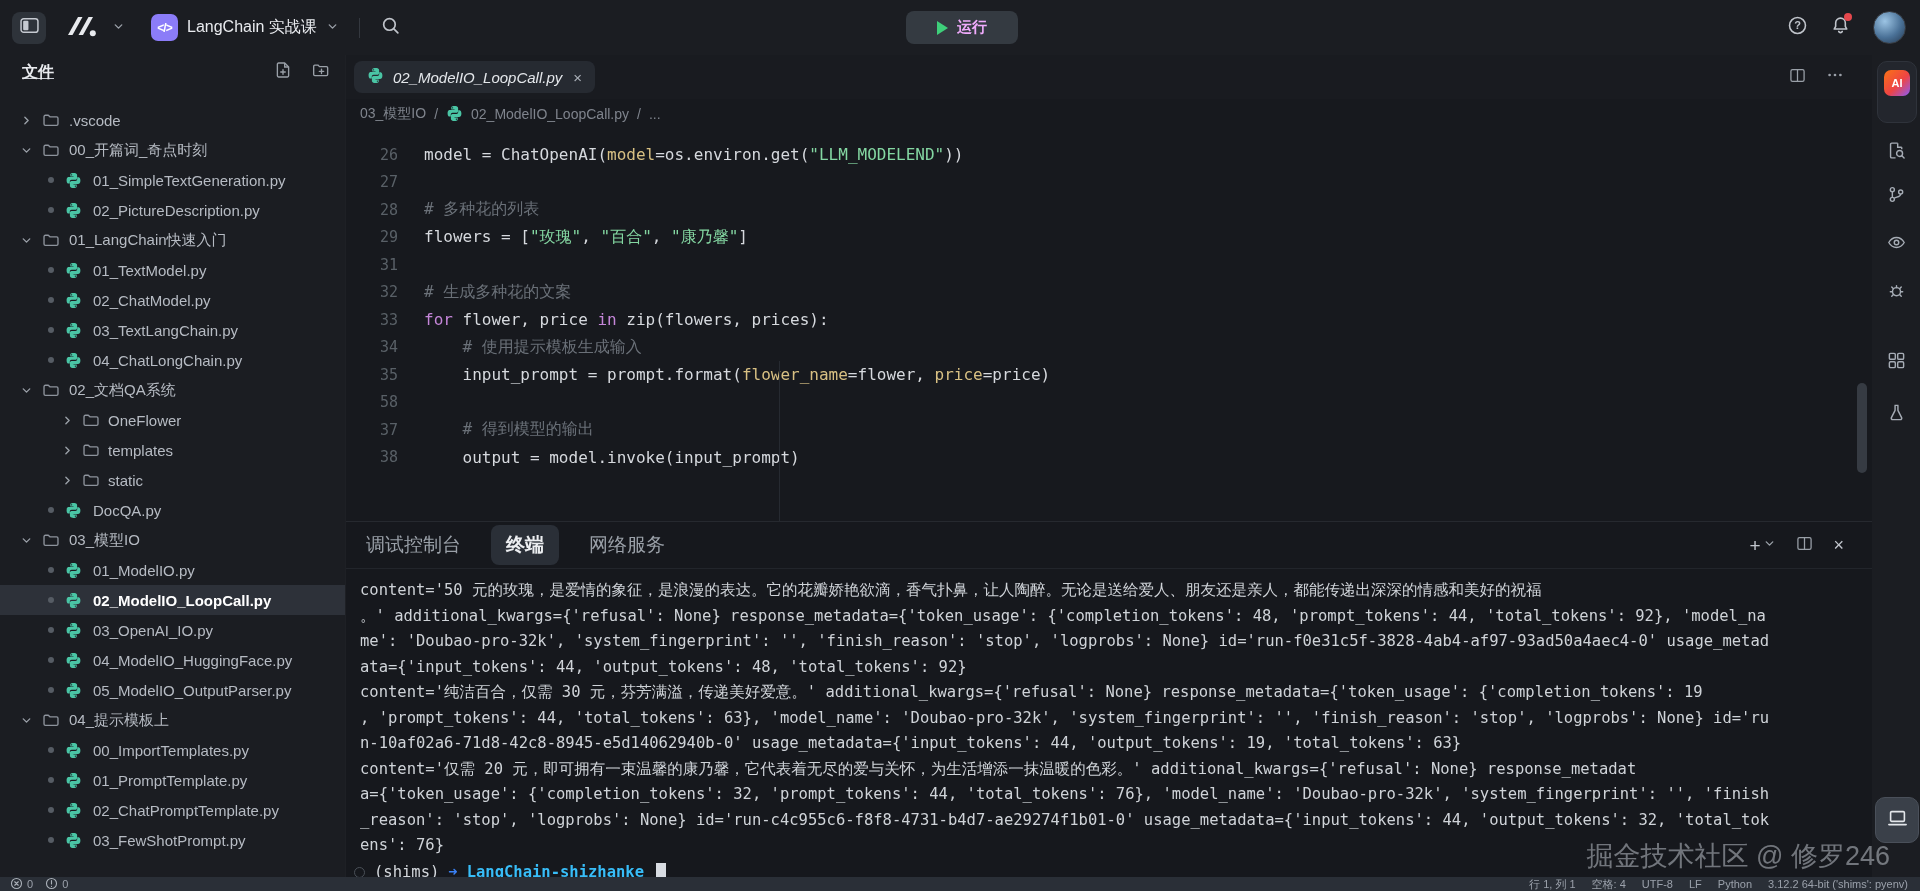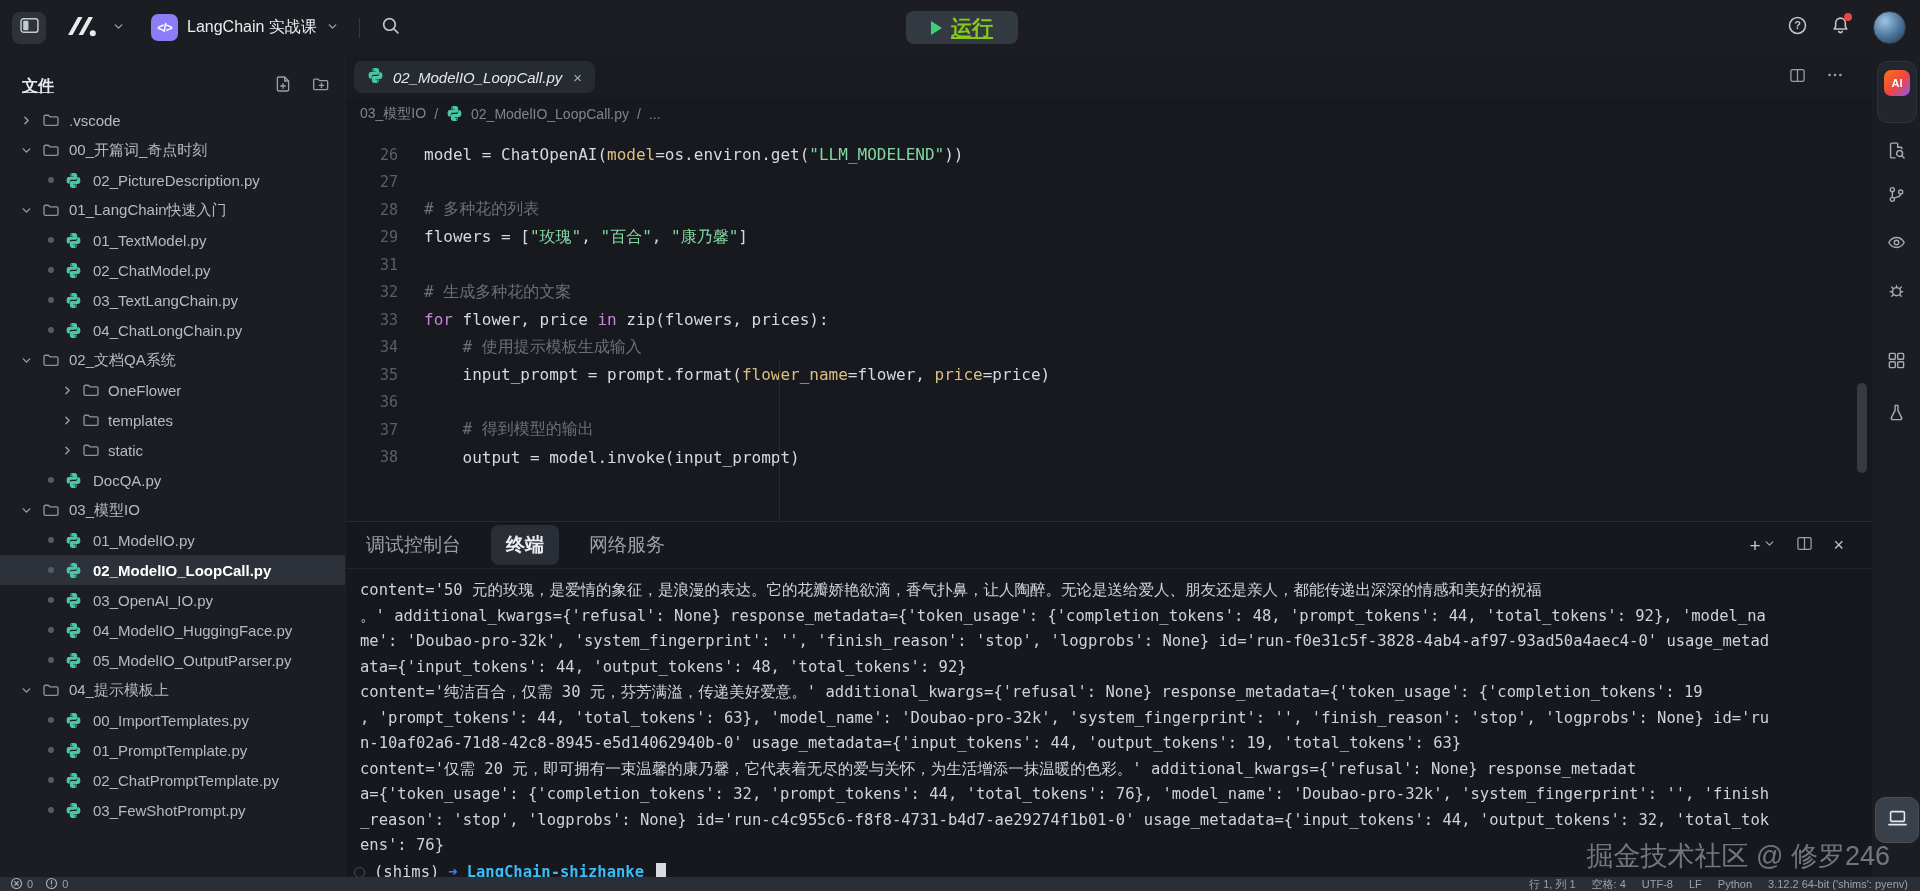--- a/index.html
+++ b/index.html
@@ -13,29 +13,29 @@
   .logo{display:flex;align-items:center;margin-left:6px;}
   .chev-sm{display:flex;align-items:center;}
   .proj{display:flex;align-items:center;gap:9px;margin-left:14px;}
   .proj-ico{width:27px;height:27px;border-radius:7px;background:#8b7cf8;color:#fff;display:flex;align-items:center;justify-content:center;
             font-size:12px;font-weight:bold;letter-spacing:-1px;}
   .proj-name{font-size:16px;font-weight:normal;color:#e9ebef;}
   .tb-sep{width:1px;height:20px;background:#34383f;margin:0 8px;}
   .run-btn{position:absolute;left:906px;top:11px;width:112px;height:33px;border-radius:8px;background:#343a41;
            display:flex;align-items:center;justify-content:center;gap:9px;}
   .play-tri{width:0;height:0;border-left:11px solid #3ecf7a;border-top:7px solid transparent;border-bottom:7px solid transparent;}
-  .run-label{font-size:21px;color:#84cc16;font-weight:bold;text-decoration:underline;}
+  .run-label{font-size:15px;color:#f0abfc;font-weight:bold;}
   .tb-right{position:absolute;right:14px;top:0;height:55px;display:flex;align-items:center;gap:22px;}
   .bell-wrap{position:relative;display:flex;}
   .bell-dot{position:absolute;right:-1px;top:-2px;width:8px;height:8px;border-radius:50%;background:#e5484d;}
   .avatar{width:31px;height:31px;border-radius:50%;background:radial-gradient(circle at 35% 30%,#9cc4e4,#4a7197 55%,#24374e);border:1px solid #3a3f46;}
 
   
   .sidebar{position:absolute;left:0;top:55px;width:345px;bottom:14px;background:#1b1d22;overflow:hidden;}
-  .sb-head{position:absolute;left:22px;top:20px;right:14px;display:flex;align-items:center;text-decoration:underline;}
+  .sb-head{position:absolute;left:22px;top:6px;right:14px;display:flex;align-items:center;text-decoration:underline;}
   .sb-title{font-size:16px;font-weight:bold;color:#e9ebef;}
   .sb-acts{margin-left:auto;display:flex;gap:20px;align-items:center;}
   .tree{position:absolute;left:0;right:0;top:50px;}
   .trow{height:30px;display:flex;align-items:center;font-size:15px;color:#b6bbc3;white-space:nowrap;}
   .trow .ic{display:flex;align-items:center;justify-content:center;}
   .trow.f0{padding-left:20px;gap:9px;}
   .trow.f1{padding-left:61px;gap:8px;}
   .trow.file{padding-left:48px;gap:11px;}
   .trow.sel{background:#2d3139;}
   .trow.sel .tlabel{color:#ffffff;font-weight:bold;}
@@ -199,20 +199,30 @@
           <span class="tlabel">00_开篇词_奇点时刻</span>
         </div>
       <div class="trow file">
           <span class="dot"></span>
           <span class="ic">
             <svg width="17" height="17" viewBox="0 0 16 16" fill="#4ac5a5">
               <path d="M7.9 1C4.8 1 5 2.4 5 2.4v1.8h3v.5H3.6S1.5 4.4 1.5 7.7c0 3.3 1.9 3.2 1.9 3.2h1.1V9.3s-.1-1.9 1.9-1.9h3.2s1.8 0 1.8-1.8V2.9S11.7 1 7.9 1zM6.2 2.1a.6.6 0 1 1 0 1.2.6.6 0 0 1 0-1.2z"></path>
               <path d="M8.1 15c3.1 0 2.9-1.4 2.9-1.4v-1.8H8v-.5h4.4s2.1.1 2.1-3.2c0-3.3-1.9-3.2-1.9-3.2h-1.1v1.6s.1 1.9-1.9 1.9H6.4s-1.8 0-1.8 1.8v2.7S4.3 15 8.1 15zM9.8 13.9a.6.6 0 1 1 0-1.2.6.6 0 0 1 0 1.2z"></path>
             </svg>
           </span>
+          <span class="tlabel">01_SimpleTextGeneration.py</span>
+        </div>
+      <div class="trow file">
+          <span class="dot"></span>
+          <span class="ic">
+            <svg width="17" height="17" viewBox="0 0 16 16" fill="#4ac5a5">
+              <path d="M7.9 1C4.8 1 5 2.4 5 2.4v1.8h3v.5H3.6S1.5 4.4 1.5 7.7c0 3.3 1.9 3.2 1.9 3.2h1.1V9.3s-.1-1.9 1.9-1.9h3.2s1.8 0 1.8-1.8V2.9S11.7 1 7.9 1zM6.2 2.1a.6.6 0 1 1 0 1.2.6.6 0 0 1 0-1.2z"></path>
+              <path d="M8.1 15c3.1 0 2.9-1.4 2.9-1.4v-1.8H8v-.5h4.4s2.1.1 2.1-3.2c0-3.3-1.9-3.2-1.9-3.2h-1.1v1.6s.1 1.9-1.9 1.9H6.4s-1.8 0-1.8 1.8v2.7S4.3 15 8.1 15zM9.8 13.9a.6.6 0 1 1 0-1.2.6.6 0 0 1 0 1.2z"></path>
+            </svg>
+          </span>
           <span class="tlabel">02_PictureDescription.py</span>
         </div>
       <div class="trow f0">
           <span class="ic chev exp">
             <svg width="13" height="13" viewBox="0 0 16 16">
               <path d="M6 4l4 4-4 4" fill="none" stroke="#9aa0a8" stroke-width="1.7" stroke-linecap="round" stroke-linejoin="round"></path>
             </svg>
           </span>
           <span class="ic">
             <svg width="18" height="18" viewBox="0 0 16 16">
@@ -509,21 +519,21 @@
         </div>
       <div class="cline">
           <span class="ln">34</span>
           <span class="ctext"><span class="tk-c">    # 使用提示模板生成输入</span></span>
         </div>
       <div class="cline">
           <span class="ln">35</span>
           <span class="ctext"><span class="tk-d">    input_prompt = prompt.format(</span><span class="tk-p">flower_name</span><span class="tk-d">=flower, </span><span class="tk-p">price</span><span class="tk-d">=price)</span></span>
         </div>
       <div class="cline">
-          <span class="ln">36</span>
+          <span class="ln">58</span>
           <span class="ctext"></span>
         </div>
       <div class="cline">
           <span class="ln">37</span>
           <span class="ctext"><span class="tk-c">    # 得到模型的输出</span></span>
         </div>
       <div class="cline">
           <span class="ln">38</span>
           <span class="ctext"><span class="tk-d">    output = model.invoke(input_prompt)</span></span>
         </div>

